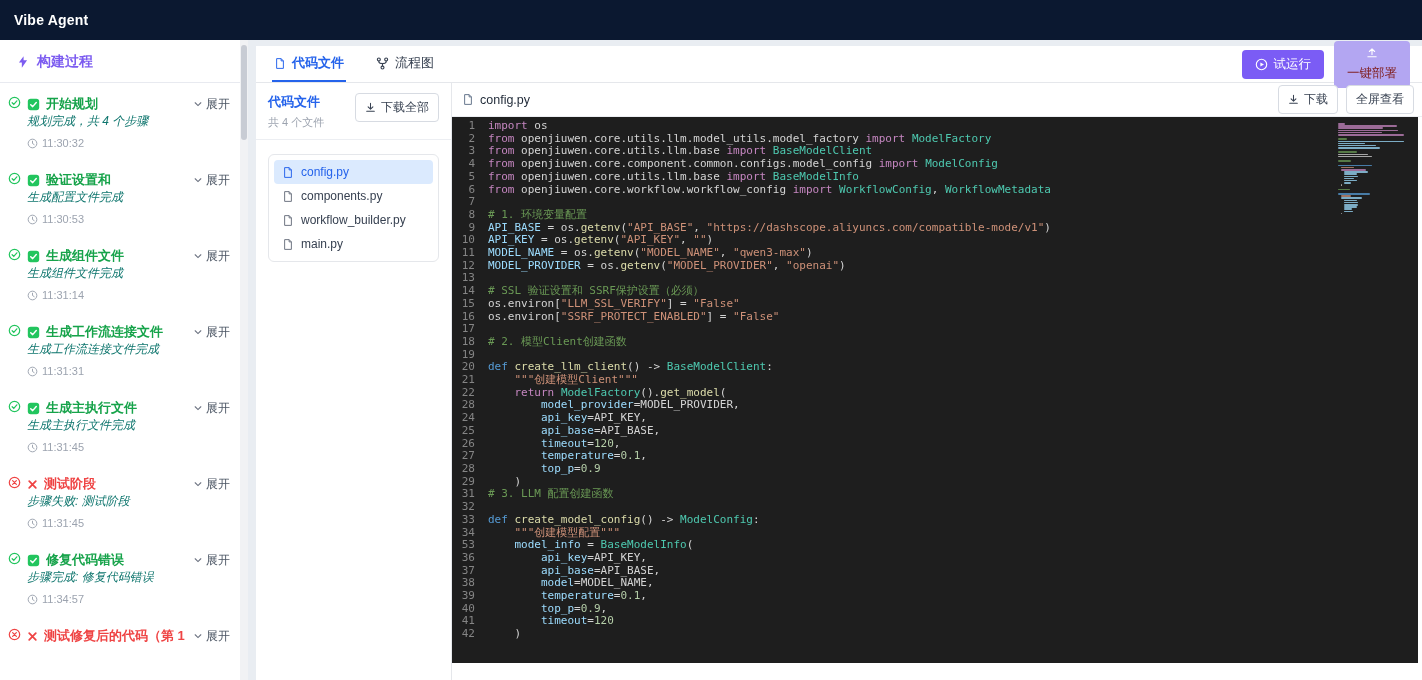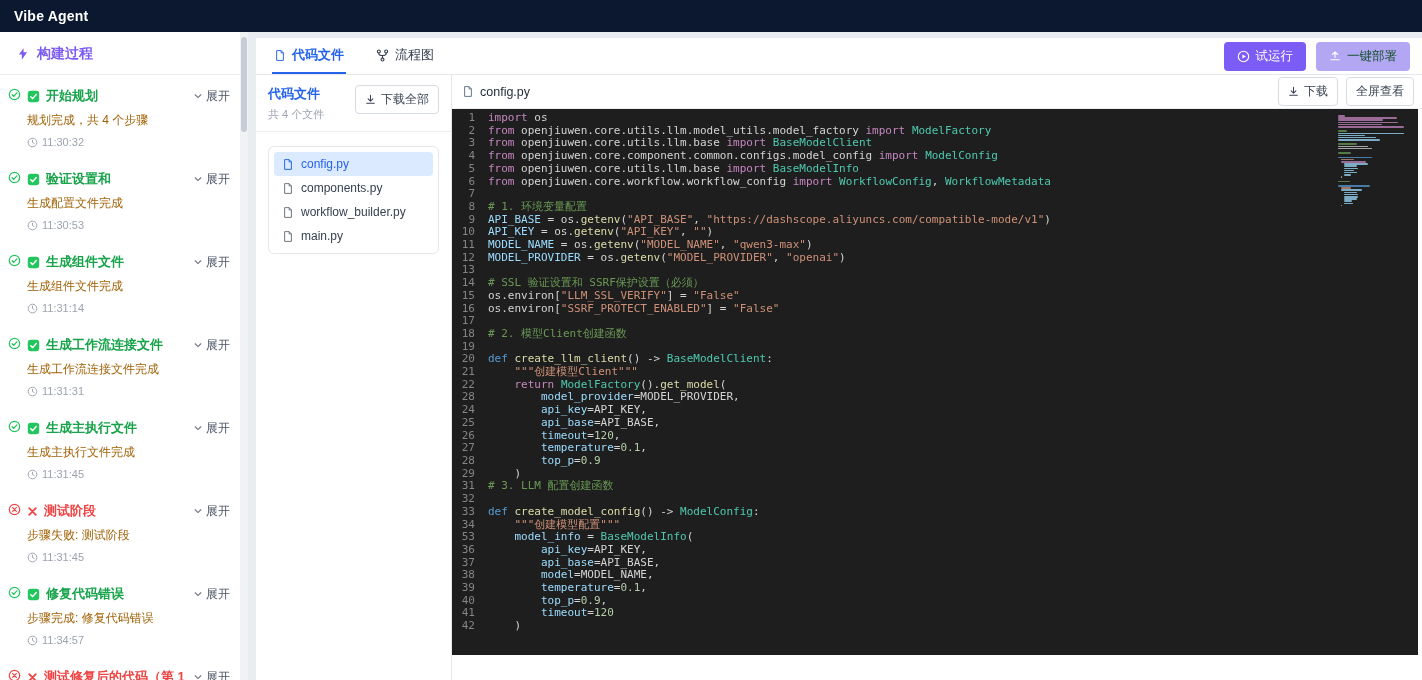--- a/index.html
+++ b/index.html
@@ -1,52 +1,52 @@
 <!DOCTYPE html>
 <html><head>
 <meta charset="utf-8">
 <style>
   * { margin:0; padding:0; box-sizing:border-box; }
   html,body { width:1422px; height:680px; overflow:hidden; background:#e9edf2; font-family:"Liberation Sans",sans-serif; }
 
   
-  .app-header { height:32px; background:#0b1830; display:flex; align-items:center; padding:0 14px; }
+  .app-header { height:40px; background:#0b1830; display:flex; align-items:center; padding:0 14px; }
   .app-title { color:#ffffff; font-size:14px; font-weight:bold; letter-spacing:.2px; }
 
   .layout { display:flex; height:648px; }
 
   
   .sidebar { flex:0 0 240px; width:240px; background:#fff; overflow:hidden; }
   .sidebar-header { display:flex; align-items:center; gap:7px; padding:13px 16px 11px; border-bottom:1px solid #e8eaf0; }
   .sidebar-title { color:#7c5cf0; font-weight:bold; font-size:14px; }
   .steps { padding:12px 10px 0 8px; }
   .step { display:flex; gap:5px; margin-bottom:22px; }
   .rail { flex:0 0 14px; padding-top:1px; }
   .step-body { flex:1; min-width:0; }
   .step-head { display:flex; align-items:center; gap:6px; }
   .step-ticon { display:flex; align-items:center; }
   .step-title { font-size:13px; font-weight:bold; white-space:nowrap; overflow:hidden; }
   .step.success .step-title { color:#16a34a; }
   .step.fail .step-title { color:#ef4444; }
   .step-expand { margin-left:auto; display:flex; align-items:center; gap:3px; font-size:12px; color:#4b5563; cursor:pointer; flex:0 0 auto; }
-  .step-desc { font-size:12px; color:#a16207; margin-top:7px; }
+  .step-desc { font-size:12px; color:#0f766e; margin-top:0;font-style:italic; }
   .step-time { display:flex; align-items:center; gap:4px; font-size:11px; color:#9ca3af; margin-top:7px; }
 
   
   .v-scrollbar { flex:0 0 8px; background:#f1f2f4; position:relative; }
   .v-thumb { position:absolute; top:5px; left:1px; width:6px; height:95px; border-radius:3px; background:#c8ccd4; }
 
   
   .main { flex:1; background:#fff; margin:6px 0 0 8px; display:flex; flex-direction:column; min-width:0; }
   .tabs-row { display:flex; align-items:center; height:37px; border-bottom:1px solid #e5e7eb; padding:0 12px 0 16px; }
   .tab { display:flex; align-items:center; gap:6px; font-size:13px; color:#374151; height:100%; cursor:pointer; border-bottom:2px solid transparent; padding:0 2px; margin-right:28px; }
   .tab.active { color:#2563eb; border-bottom-color:#2563eb; font-weight:bold; }
   .spacer { flex:1; }
   .btn-run { display:flex; align-items:center; gap:6px; background:#7b5cf5; color:#fff; border:none; border-radius:4px; padding:6px 13px; font-size:12.5px; cursor:pointer; margin-right:10px; font-family:inherit; }
-  .btn-deploy { display:flex; align-items:center; gap:6px; background:#b3a6f2; color:#14532d; border:none; border-radius:4px; padding:6px 13px; font-size:12.5px; cursor:not-allowed; font-family:inherit; }
+  .btn-deploy { display:flex; align-items:center; gap:6px; background:#b3a6f2; color:#7f1d1d; border:none; border-radius:4px; padding:6px 13px; font-size:12.5px; cursor:not-allowed; font-family:inherit;flex-direction:column; }
 
   .content-row { flex:1; display:flex; min-height:0; }
 
   
   .file-panel { flex:0 0 196px; width:196px; border-right:1px solid #e5e7eb; display:flex; flex-direction:column; }
   .fp-header { display:flex; align-items:flex-start; justify-content:space-between; padding:10px 12px 9px; border-bottom:1px solid #eceef2; }
   .fp-title { color:#2563eb; font-size:13px; font-weight:bold; }
   .fp-count { color:#9ca3af; font-size:11px; margin-top:4px; }
   .btn-light { display:flex; align-items:center; gap:5px; background:#fff; border:1px solid #d7dbe2; border-radius:4px; padding:5px 9px; font-size:12px; color:#374151; cursor:pointer; font-family:inherit; white-space:nowrap; }
   .file-list { margin:14px 12px; border:1px solid #e5e7eb; border-radius:6px; padding:5px; }

